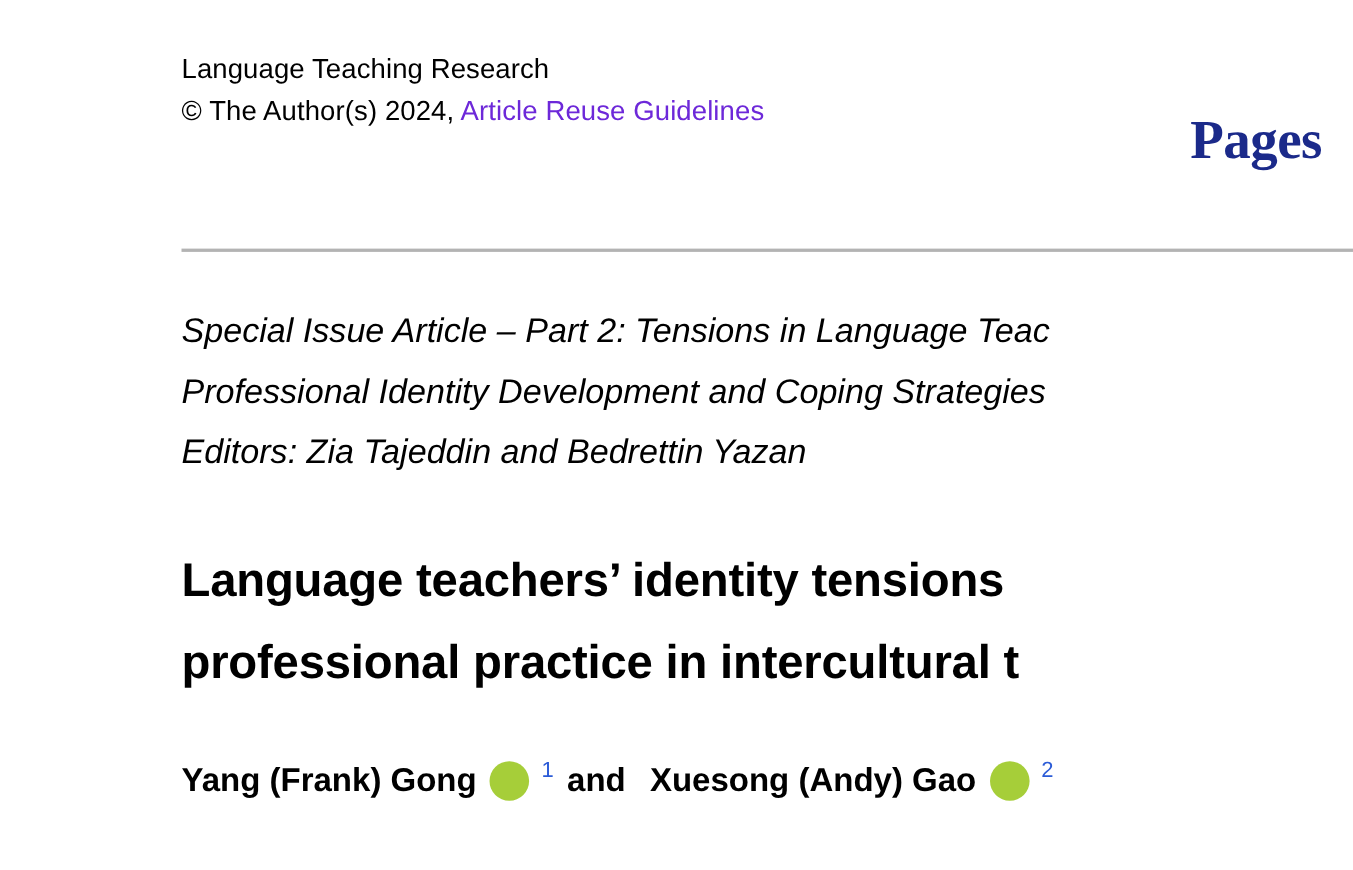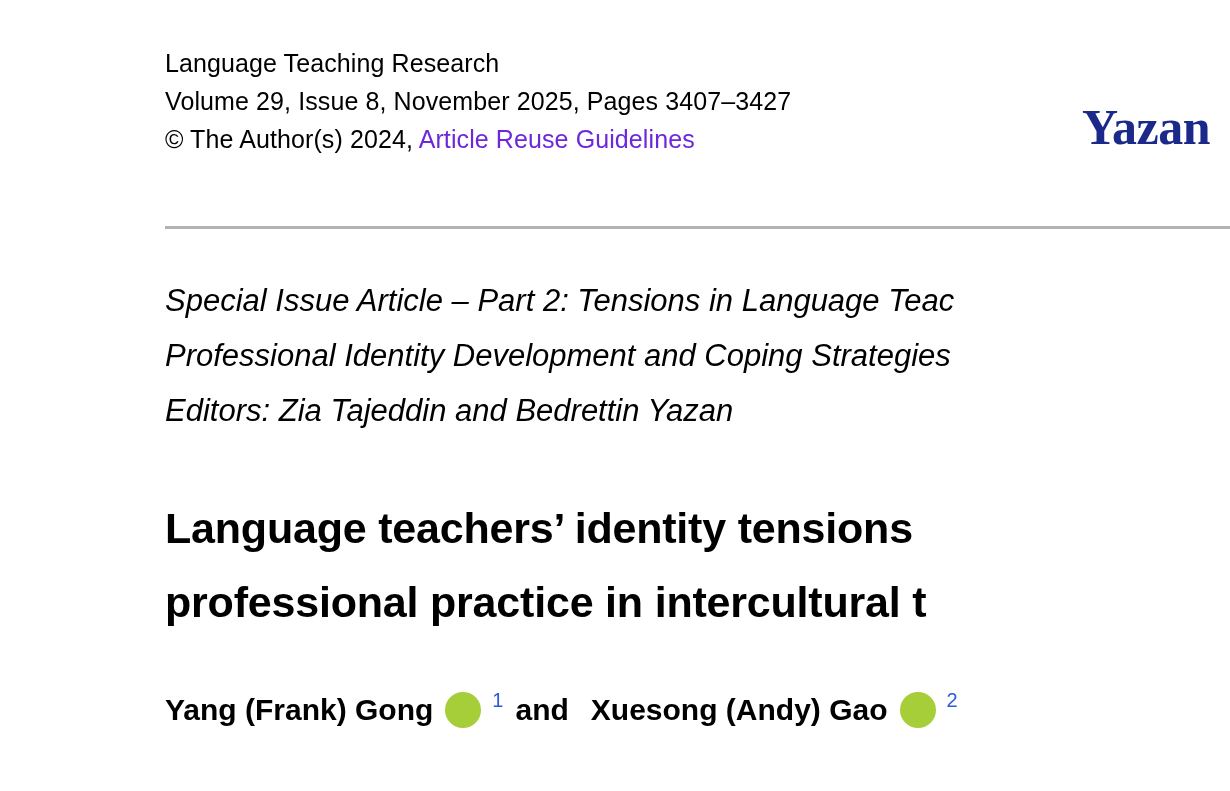--- a/index.html
+++ b/index.html
@@ -148,26 +148,25 @@
   }
 </style>
 </head>
 <body>
 
 <div class="page">
 
   <div class="header">
     <div class="header-meta">
       <div class="line">Language Teaching Research</div>
-      <div class="line">Volume 29, Issue 8, November 2025, Pages 3407–3427</div>
       <div class="line"><span>© The Author(s) 2024, </span><a class="link" href="#">Article Reuse Guidelines</a></div>
     </div>
   </div>
 
-  <div class="sage-logo">Yazan</div>
+  <div class="sage-logo">Pages</div>
 
   <div class="rule"></div>
 
   <div class="special-issue">
     <div>Special Issue Article – Part 2: Tensions in Language Teac</div>
     <div>Professional Identity Development and Coping Strategies</div>
     <div>Editors: Zia Tajeddin and Bedrettin Yazan</div>
   </div>
 
   <h1 class="article-title">

